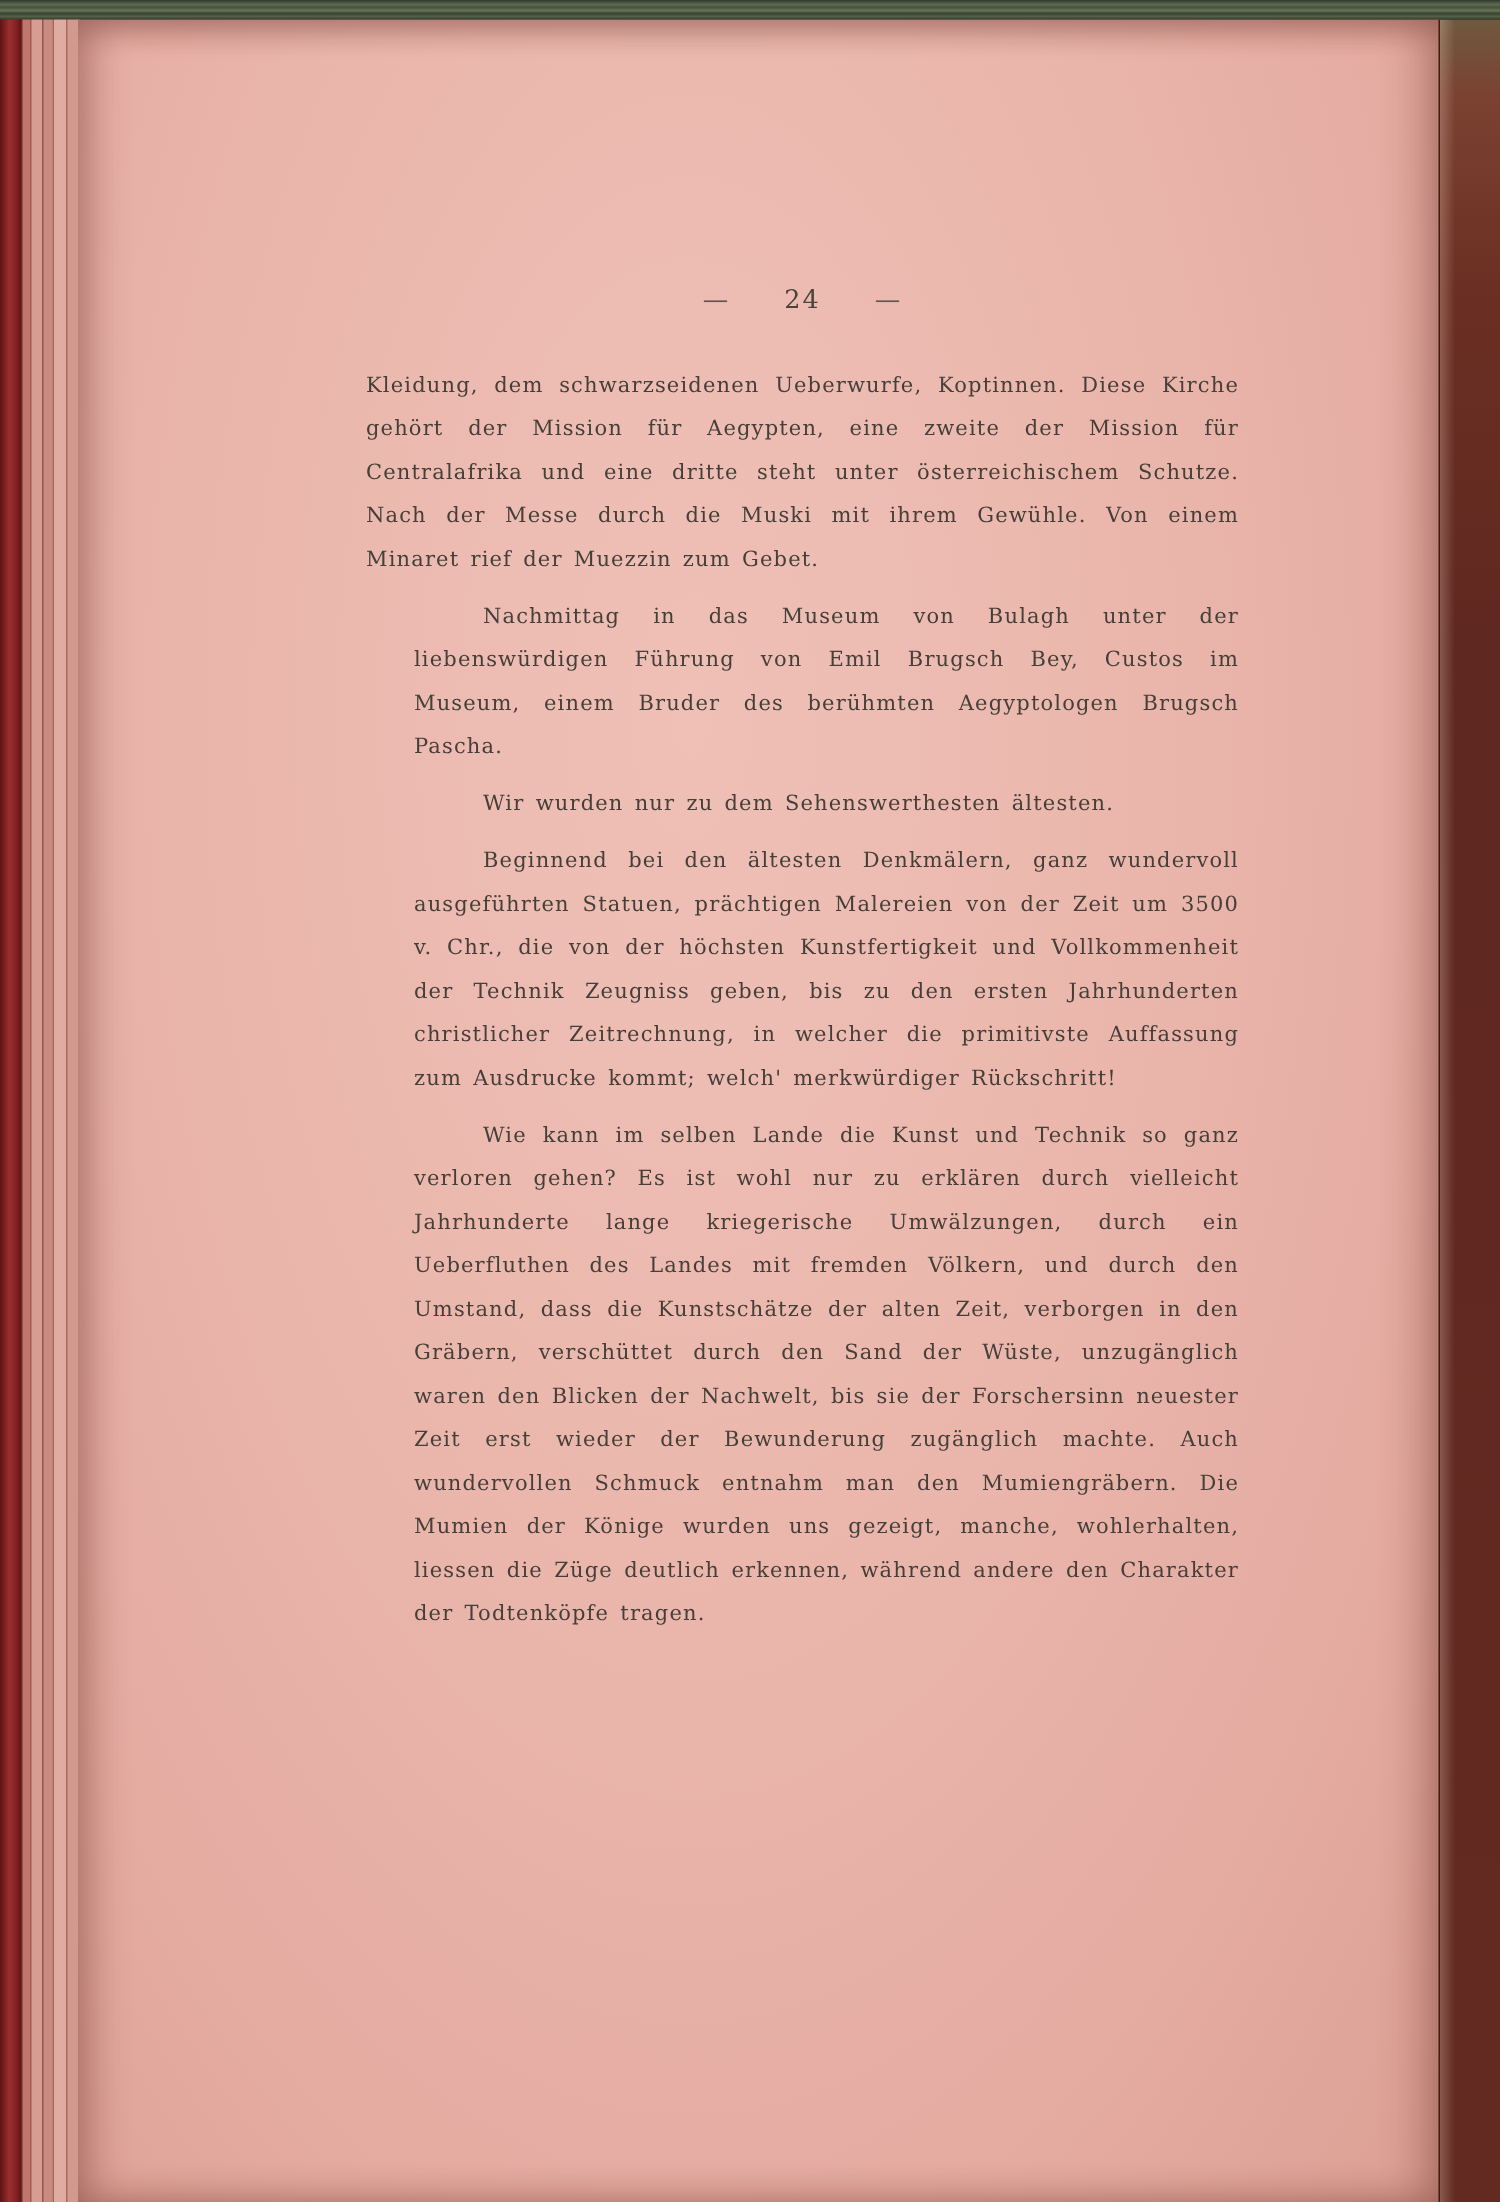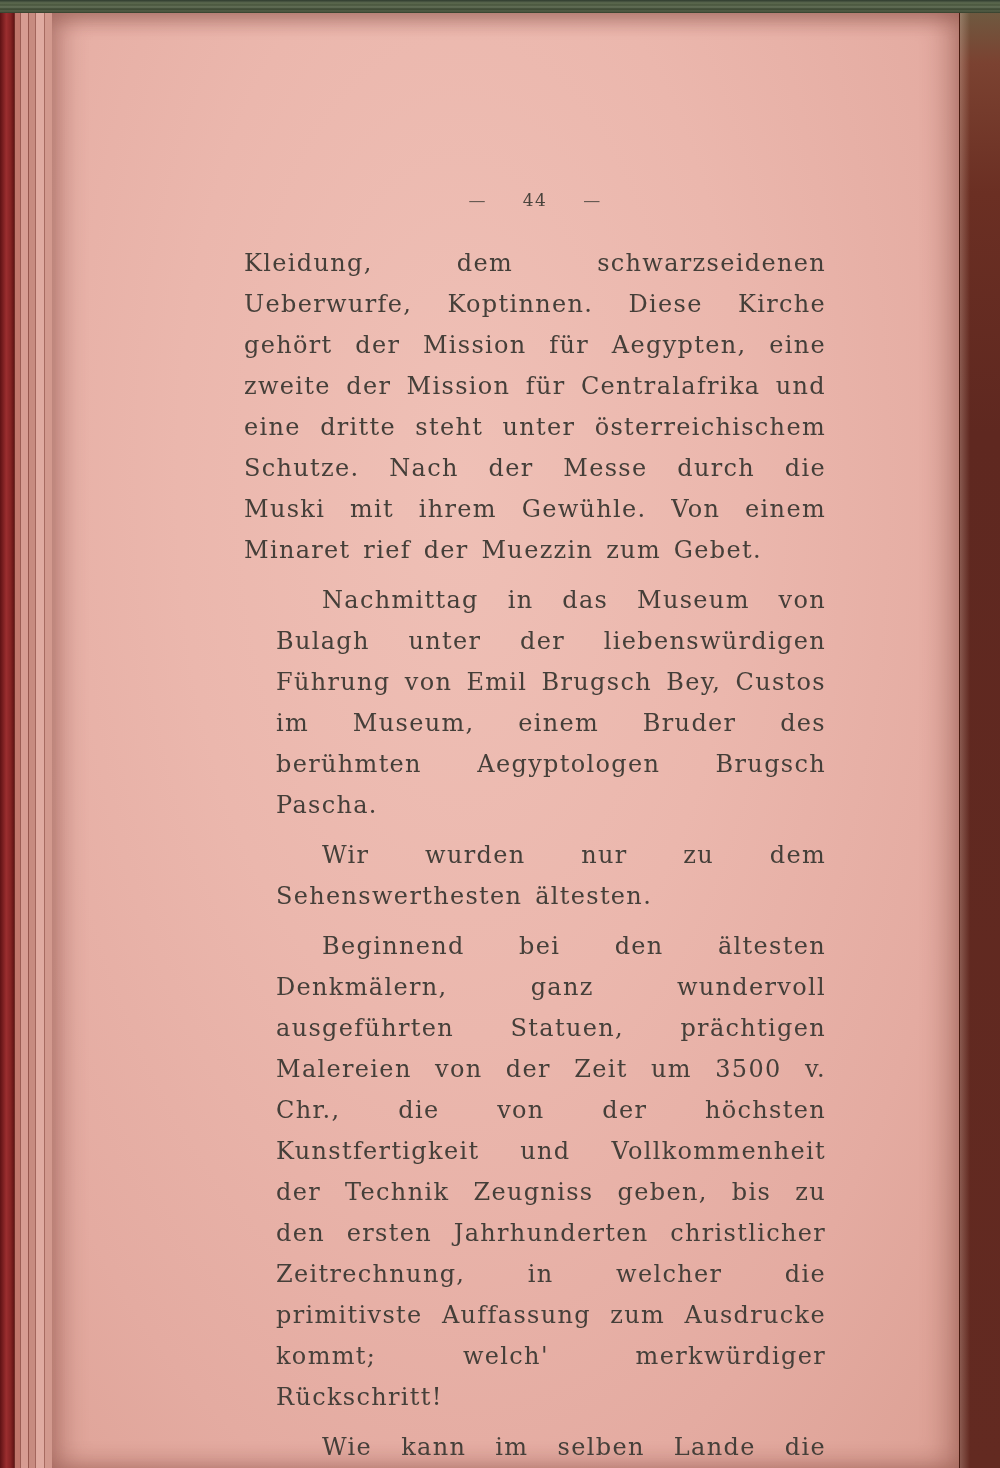--- a/index.html
+++ b/index.html
@@ -90,22 +90,22 @@
     font-size: 17px;
     line-height: 22px;
     letter-spacing: 0.08em;
     margin-bottom: 32px;
     color: #4a443d;
   }
   .page-number .dash { opacity: 0.85; }
 
   .para {
     margin: 0 0 9px 0;
-    font-size: 24px;
-    line-height: 41px;
+    font-size: 14px;
+    line-height: 29px;
     letter-spacing: 0.055em;
     word-spacing: 0.16em;
     text-align: justify;
     color: #453f39;
   }
   .para.indent { text-indent: 46px; margin-left: 32px; }
   .para:last-child { margin-bottom: 0; }
 </style>
 </head>
 <body>
@@ -122,21 +122,21 @@
   <div class="page-edge edge-4"></div>
   <div class="page-edge edge-5"></div>
 
   <div class="right-edge"></div>
 
   <div class="page">
     <div class="text-block">
 
       <div class="page-number">
         <span class="dash">—</span>
-        <span class="num">44</span>
+        <span class="num">24</span>
         <span class="dash">—</span>
       </div>
 
       <p class="para">Kleidung, dem schwarzseidenen Ueberwurfe, Koptinnen. Diese Kirche gehört der Mission für Aegypten, eine zweite der Mission für Centralafrika und eine dritte steht unter österreichischem Schutze. Nach der Messe durch die Muski mit ihrem Gewühle. Von einem Minaret rief der Muezzin zum Gebet.</p>
       <p class="para indent">Nachmittag in das Museum von Bulagh unter der liebenswürdigen Führung von Emil Brugsch Bey, Custos im Museum, einem Bruder des berühmten Aegyptologen Brugsch Pascha.</p>
       <p class="para indent">Wir wurden nur zu dem Sehenswerthesten ältesten.</p>
       <p class="para indent">Beginnend bei den ältesten Denkmälern, ganz wundervoll ausgeführten Statuen, prächtigen Malereien von der Zeit um 3500 v. Chr., die von der höchsten Kunstfertigkeit und Vollkommenheit der Technik Zeugniss geben, bis zu den ersten Jahrhunderten christlicher Zeitrechnung, in welcher die primitivste Auffassung zum Ausdrucke kommt; welch' merkwürdiger Rückschritt!</p>
       <p class="para indent">Wie kann im selben Lande die Kunst und Technik so ganz verloren gehen? Es ist wohl nur zu erklären durch vielleicht Jahrhunderte lange kriegerische Umwälzungen, durch ein Ueberfluthen des Landes mit fremden Völkern, und durch den Umstand, dass die Kunstschätze der alten Zeit, verborgen in den Gräbern, verschüttet durch den Sand der Wüste, unzugänglich waren den Blicken der Nachwelt, bis sie der Forschersinn neuester Zeit erst wieder der Bewunderung zugänglich machte. Auch wundervollen Schmuck entnahm man den Mumiengräbern. Die Mumien der Könige wurden uns gezeigt, manche, wohlerhalten, liessen die Züge deutlich erkennen, während andere den Charakter der Todtenköpfe tragen.</p>
 
     </div>

